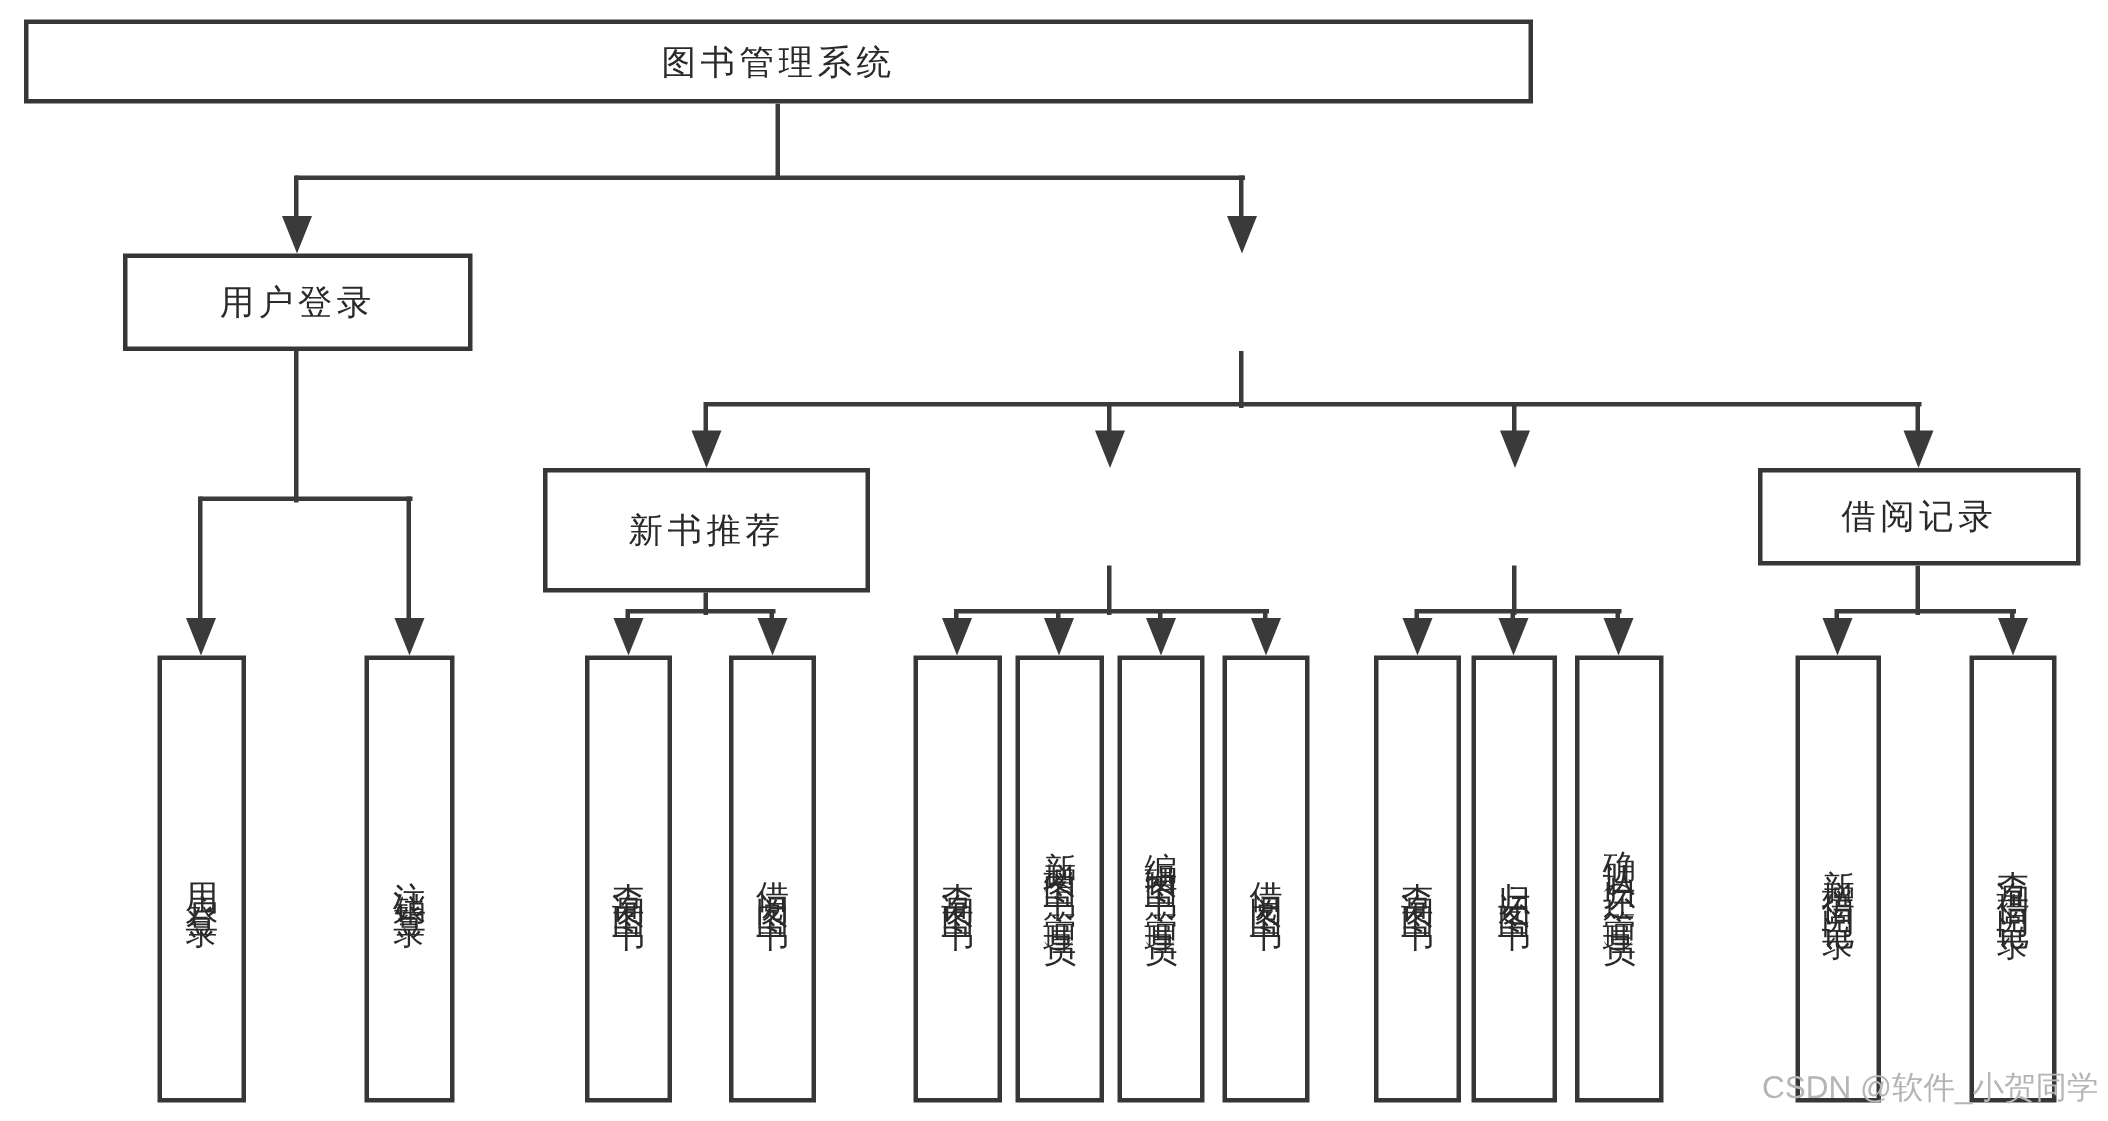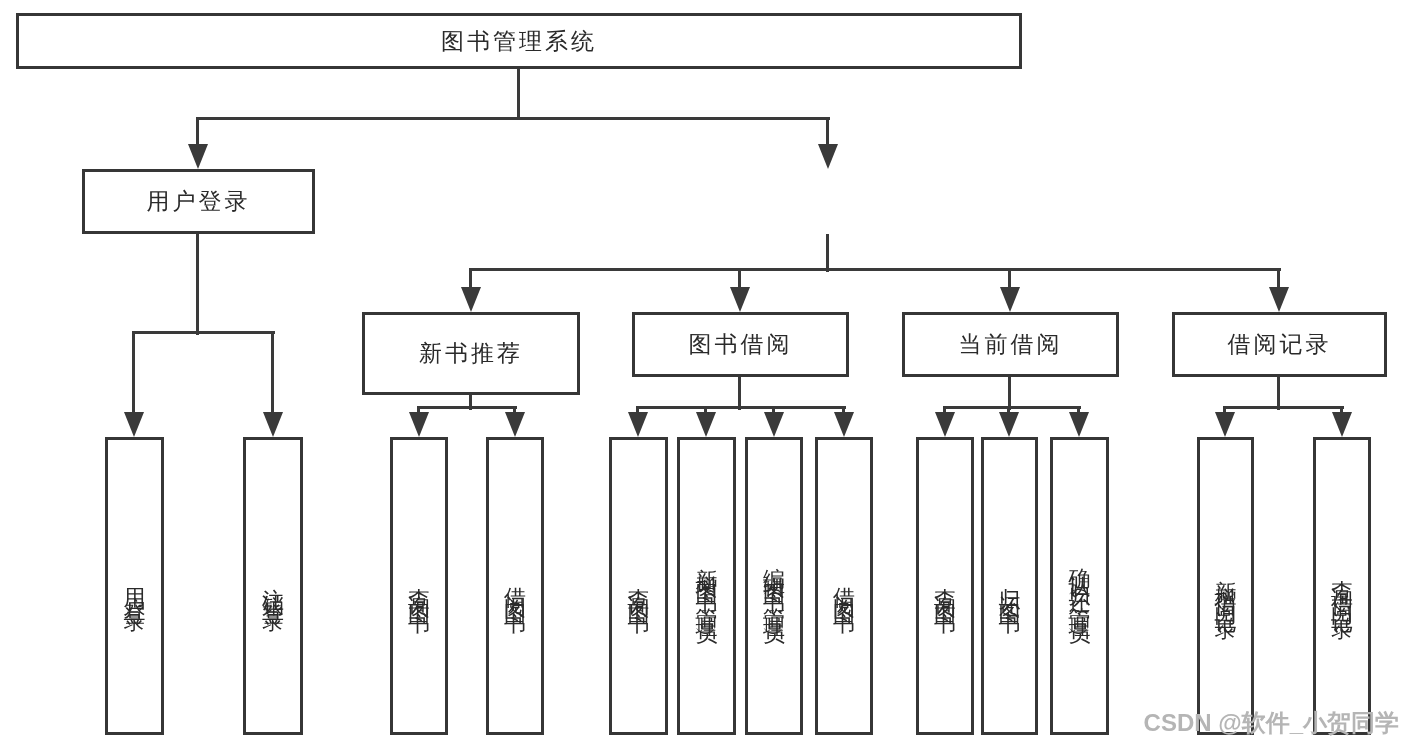--- a/index.html
+++ b/index.html
@@ -49,48 +49,41 @@
     position:absolute;
     width:0;height:0;
     border-left:10px solid transparent;
     border-right:10px solid transparent;
     border-top:25px solid var(--line);
     z-index:1;
   }
   .watermark{
     position:absolute;
     right:6px;bottom:8px;
-    font-size:24px;
+    font-size:21px;
     color:var(--wm);
     z-index:5;
     white-space:nowrap;
-    font-weight:bold;
   }
 </style>
 </head>
 <body>
 
 <div class="canvas">
 
   <div class="node" style="left:16px;top:13px;width:1006px;height:56px">
     <span class="hlabel">图书管理系统</span>
   </div>
 
   <div class="node" style="left:82px;top:169px;width:233px;height:65px">
     <span class="hlabel">用户登录</span>
   </div>
 
   <div class="node" style="left:362px;top:312px;width:218px;height:83px">
     <span class="hlabel">新书推荐</span>
-  </div>
-  <div class="node" style="left:632px;top:312px;width:217px;height:65px">
-    <span class="hlabel">图书借阅</span>
-  </div>
-  <div class="node" style="left:902px;top:312px;width:217px;height:65px">
-    <span class="hlabel">当前借阅</span>
   </div>
   <div class="node" style="left:1172px;top:312px;width:215px;height:65px">
     <span class="hlabel">借阅记录</span>
   </div>
 
   <div class="node" style="left:105px;top:437px;width:59px;height:298px">
     <span class="vlabel">用户登录</span>
   </div>
   <div class="node" style="left:243px;top:437px;width:60px;height:298px">
     <span class="vlabel">注销登录</span>

